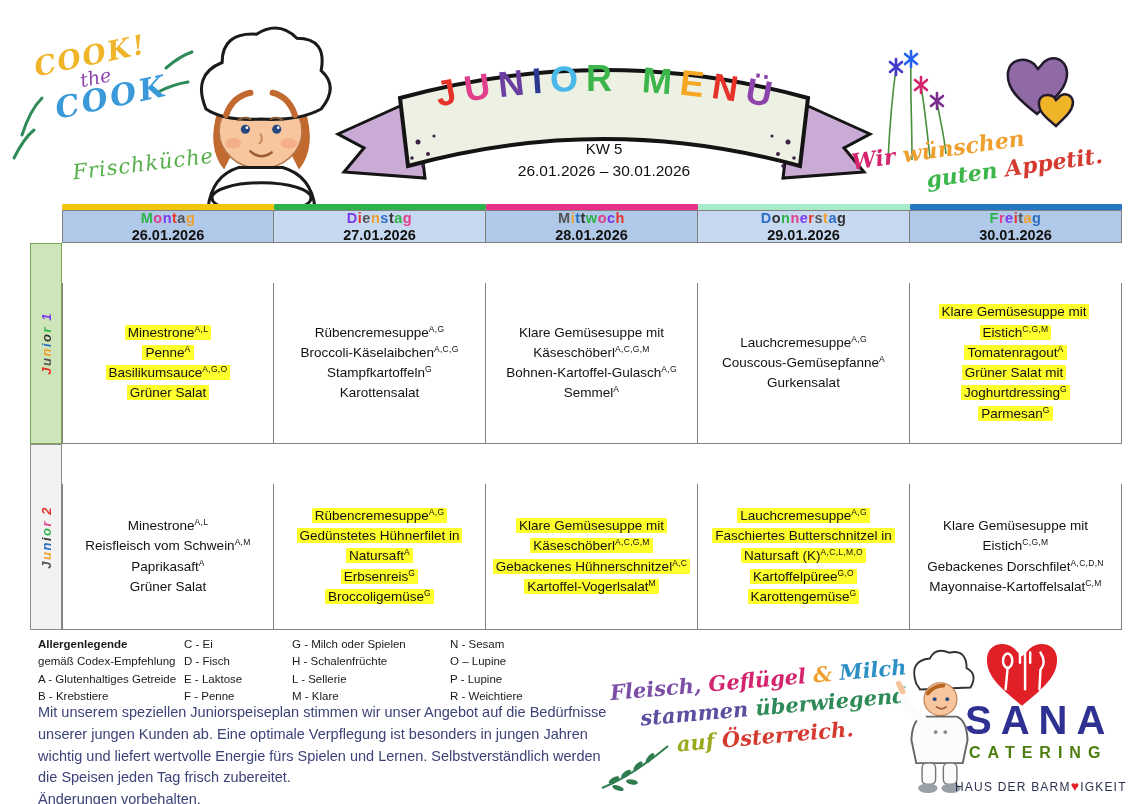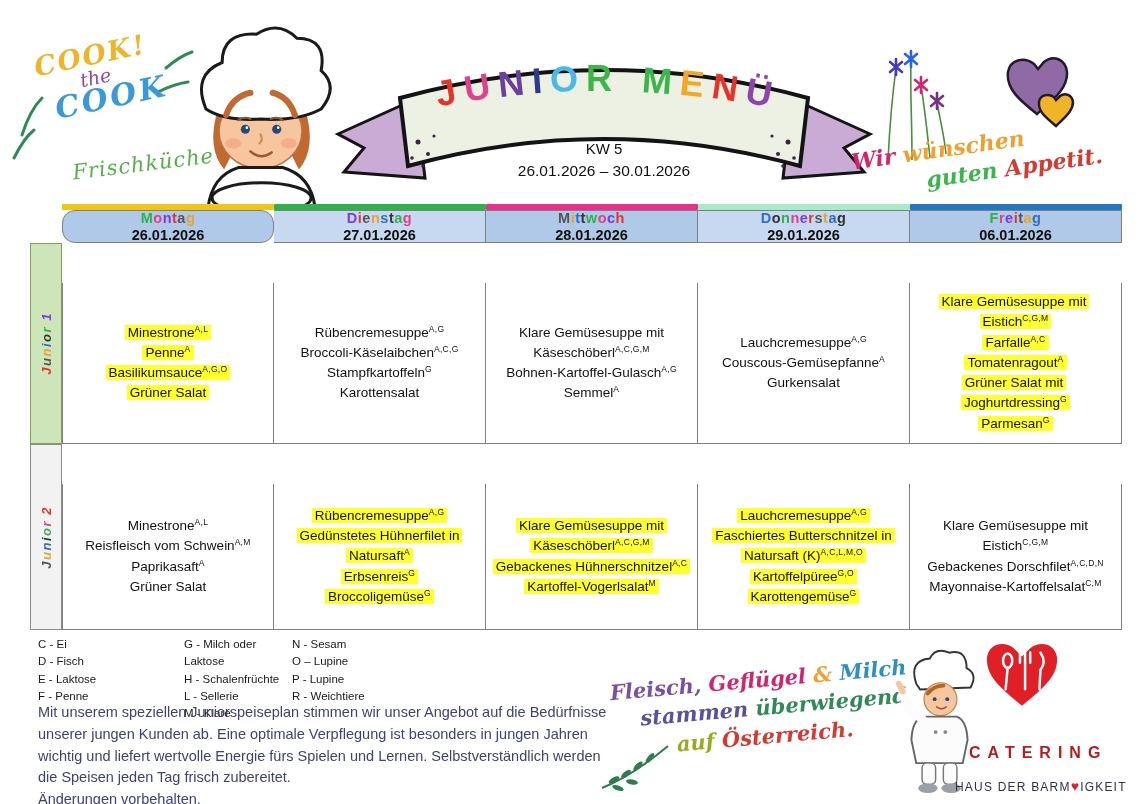--- a/index.html
+++ b/index.html
@@ -35,21 +35,21 @@
     position:absolute; left:30px; top:204px;
     display:grid; grid-template-columns:32px repeat(5, 212px);
     grid-template-rows:6px 33px 201px 186px;
   }
   .accent-bar { border-radius:1px; }
   .day-header {
     border:1px solid #7f7f7f; border-left:none;
     display:flex; flex-direction:column; justify-content:center; align-items:center;
     font-weight:bold; font-size:14.5px; line-height:1.15;
   }
-  .day-header.col-first { border-left:1px solid #7f7f7f;border-radius:13px; }
+  .day-header.col-first { border-left:1px solid #7f7f7f; }
   .day-name { letter-spacing:.5px; }
   .day-date { color:#111; }
   .menu-cell {
     border-right:1px solid #7f7f7f; border-bottom:1px solid #7f7f7f; background:#fff;
     display:flex; align-items:center; justify-content:center; text-align:center;
     font-size:13.5px; padding:6px 4px;margin-top:40px;
   }
   .menu-cell.col-first { border-left:1px solid #7f7f7f; }
   .cell-items { line-height:1.5; }
   .hl { background:#ffff2b; padding:0 3px; border-radius:1px; -webkit-box-decoration-break:clone; box-decoration-break:clone; }
@@ -65,21 +65,21 @@
   
   .statement { position:absolute; left:612px; top:666px; width:300px; transform:rotate(-5deg); font-family:"DejaVu Serif", serif; font-style:italic; font-size:21px; line-height:1.35; }
   .statement-line-2 { margin-left:28px; }
   .statement-line-3 { margin-left:62px; }
   .branch { position:absolute; left:598px; top:736px; }
   
   .logo { position:absolute; left:893px; top:638px; width:240px; height:164px; }
   .logo-chef { position:absolute; left:0; top:6px; }
   .logo-heart { position:absolute; left:88px; top:0; }
   .logo-name { position:absolute; left:72px; top:60px; font-size:40px; font-weight:bold; color:#2e3192; letter-spacing:9px; }
-  .logo-sub { position:absolute; left:76px; top:106px; font-size:16px; font-weight:bold; color:#b91c1c; letter-spacing:7px; }
+  .logo-sub { position:absolute; left:76px; top:106px; font-size:16px; font-weight:bold; color:#4d7c0f; letter-spacing:7px; }
   .logo-tagline { position:absolute; left:62px; top:140px; font-size:12px; color:#2e3150; letter-spacing:1.2px; white-space:nowrap; }
   .logo-tagline .heart-glyph { color:#e01f26; font-size:14px; }
 </style>
 </head>
 <body>
 
 <div class="page">
 
   <svg class="strokes" width="190" height="140" viewBox="0 0 190 140">
     <path d="M14,95 Q22,70 34,58" stroke="#2e8b57" stroke-width="3" fill="none" stroke-linecap="round"></path>
@@ -207,21 +207,21 @@
         <div class="day-date">28.01.2026</div>
       </div>
       <div class="accent-bar" style="grid-area: 1 / 5; background: rgb(166, 236, 200);"></div>
       <div class="day-header" style="grid-area: 2 / 5; background: rgb(198, 217, 240);">
         <div class="day-name"><span class="letter" style="color: rgb(45, 111, 196);">D</span><span class="letter" style="color: rgb(51, 51, 51);">o</span><span class="letter" style="color: rgb(46, 179, 74);">n</span><span class="letter" style="color: rgb(224, 64, 140);">n</span><span class="letter" style="color: rgb(124, 58, 237);">e</span><span class="letter" style="color: rgb(230, 51, 41);">r</span><span class="letter" style="color: rgb(85, 85, 85);">s</span><span class="letter" style="color: rgb(240, 160, 48);">t</span><span class="letter" style="color: rgb(45, 111, 196);">a</span><span class="letter" style="color: rgb(51, 51, 51);">g</span></div>
         <div class="day-date">29.01.2026</div>
       </div>
       <div class="accent-bar" style="grid-area: 1 / 6; background: rgb(34, 119, 192);"></div>
       <div class="day-header" style="grid-area: 2 / 6; background: rgb(176, 201, 232);">
         <div class="day-name"><span class="letter" style="color: rgb(46, 179, 74);">F</span><span class="letter" style="color: rgb(224, 64, 140);">r</span><span class="letter" style="color: rgb(124, 58, 237);">e</span><span class="letter" style="color: rgb(230, 51, 41);">i</span><span class="letter" style="color: rgb(85, 85, 85);">t</span><span class="letter" style="color: rgb(240, 160, 48);">a</span><span class="letter" style="color: rgb(45, 111, 196);">g</span></div>
-        <div class="day-date">06.01.2026</div>
+        <div class="day-date">30.01.2026</div>
       </div>
       <div class="label-cell r0" style="grid-area: 3 / 1; background: rgb(205, 229, 184);">
         <span class="label-text"><span class="letter" style="color: rgb(230, 51, 41);">J</span><span class="letter" style="color: rgb(85, 85, 85);">u</span><span class="letter" style="color: rgb(240, 160, 48);">n</span><span class="letter" style="color: rgb(45, 111, 196);">i</span><span class="letter" style="color: rgb(51, 51, 51);">o</span><span class="letter" style="color: rgb(46, 179, 74);">r</span><span class="letter"> </span><span class="letter" style="color: rgb(124, 58, 237);">1</span></span>
       </div>
       <div class="menu-cell col-first" style="grid-area: 3 / 2;">
         <div class="cell-items">
           <div class="menu-item"><span class="hl">Minestrone<sup class="alg">A,L</sup></span></div>
           <div class="menu-item"><span class="hl">Penne<sup class="alg">A</sup></span></div>
           <div class="menu-item"><span class="hl">Basilikumsauce<sup class="alg">A,G,O</sup></span></div>
           <div class="menu-item"><span class="hl">Grüner Salat</span></div>
@@ -245,21 +245,20 @@
       <div class="menu-cell" style="grid-area: 3 / 5;">
         <div class="cell-items">
           <div class="menu-item"><span class="plain">Lauchcremesuppe<sup class="alg">A,G</sup></span></div>
           <div class="menu-item"><span class="plain">Couscous-Gemüsepfanne<sup class="alg">A</sup></span></div>
           <div class="menu-item"><span class="plain">Gurkensalat</span></div>
         </div>
       </div>
       <div class="menu-cell" style="grid-area: 3 / 6;">
         <div class="cell-items">
           <div class="menu-item"><span class="hl">Klare Gemüsesuppe mit Eistich<sup class="alg">C,G,M</sup></span></div>
-          <div class="menu-item"><span class="hl">Farfalle<sup class="alg">A,C</sup></span></div>
           <div class="menu-item"><span class="hl">Tomatenragout<sup class="alg">A</sup></span></div>
           <div class="menu-item"><span class="hl">Grüner Salat mit Joghurtdressing<sup class="alg">G</sup></span></div>
           <div class="menu-item"><span class="hl">Parmesan<sup class="alg">G</sup></span></div>
         </div>
       </div>
       <div class="label-cell r1" style="grid-area: 4 / 1; background: rgb(242, 242, 242);">
         <span class="label-text"><span class="letter" style="color: rgb(85, 85, 85);">J</span><span class="letter" style="color: rgb(240, 160, 48);">u</span><span class="letter" style="color: rgb(45, 111, 196);">n</span><span class="letter" style="color: rgb(51, 51, 51);">i</span><span class="letter" style="color: rgb(46, 179, 74);">o</span><span class="letter" style="color: rgb(224, 64, 140);">r</span><span class="letter"> </span><span class="letter" style="color: rgb(230, 51, 41);">2</span></span>
       </div>
       <div class="menu-cell col-first" style="grid-area: 4 / 2;">
         <div class="cell-items">
@@ -295,28 +294,34 @@
       <div class="menu-cell" style="grid-area: 4 / 6;">
         <div class="cell-items">
           <div class="menu-item"><span class="plain">Klare Gemüsesuppe mit Eistich<sup class="alg">C,G,M</sup></span></div>
           <div class="menu-item"><span class="plain">Gebackenes Dorschfilet<sup class="alg">A,C,D,N</sup></span></div>
           <div class="menu-item"><span class="plain">Mayonnaise-Kartoffelsalat<sup class="alg">C,M</sup></span></div>
         </div>
       </div>
     </div>
 
   <div class="legend">
+    <div>
+        <div class="legend-item bold">Allergenlegende</div>
+        <div class="legend-item">gemäß Codex-Empfehlung</div>
+        <div class="legend-item">A - Glutenhaltiges Getreide</div>
+        <div class="legend-item">B - Krebstiere</div>
+      </div>
     <div>
         <div class="legend-item">C - Ei</div>
         <div class="legend-item">D - Fisch</div>
         <div class="legend-item">E - Laktose</div>
         <div class="legend-item">F - Penne</div>
       </div>
     <div>
-        <div class="legend-item">G - Milch oder Laktose</div>
+        <div class="legend-item">G - Milch oder Spielen</div>
         <div class="legend-item">H - Schalenfrüchte</div>
         <div class="legend-item">L - Sellerie</div>
         <div class="legend-item">M - Klare</div>
       </div>
     <div>
         <div class="legend-item">N - Sesam</div>
         <div class="legend-item">O – Lupine</div>
         <div class="legend-item">P - Lupine</div>
         <div class="legend-item">R - Weichtiere</div>
       </div>
@@ -363,19 +368,20 @@
     <svg class="logo-heart" width="82" height="74" viewBox="0 0 80 72">
       <path d="M40,66 C18,48 4,36 6,18 C8,6 22,2 32,10 L40,18 L48,10 C58,2 72,6 74,18 C76,36 62,48 40,66 Z" fill="#e01f26"></path>
       <g stroke="#ffffff" stroke-width="2.4" fill="none" stroke-linecap="round">
         <ellipse cx="26" cy="22" rx="4.5" ry="7"></ellipse>
         <path d="M26,29 L24,50"></path>
         <path d="M38,14 v10 M43,14 v10 M48,14 v10"></path>
         <path d="M43,24 L43,50"></path>
         <path d="M58,14 C62,20 62,26 58,31 L57,50"></path>
       </g>
     </svg>
+    <div class="logo-name">SANA</div>
     <div class="logo-sub">CATERING</div>
     <div class="logo-tagline">
       <span>HAUS DER BARM</span><span class="heart-glyph">♥</span><span>IGKEIT</span>
     </div>
   </div>
 
 </div>
 
 </body></html>

